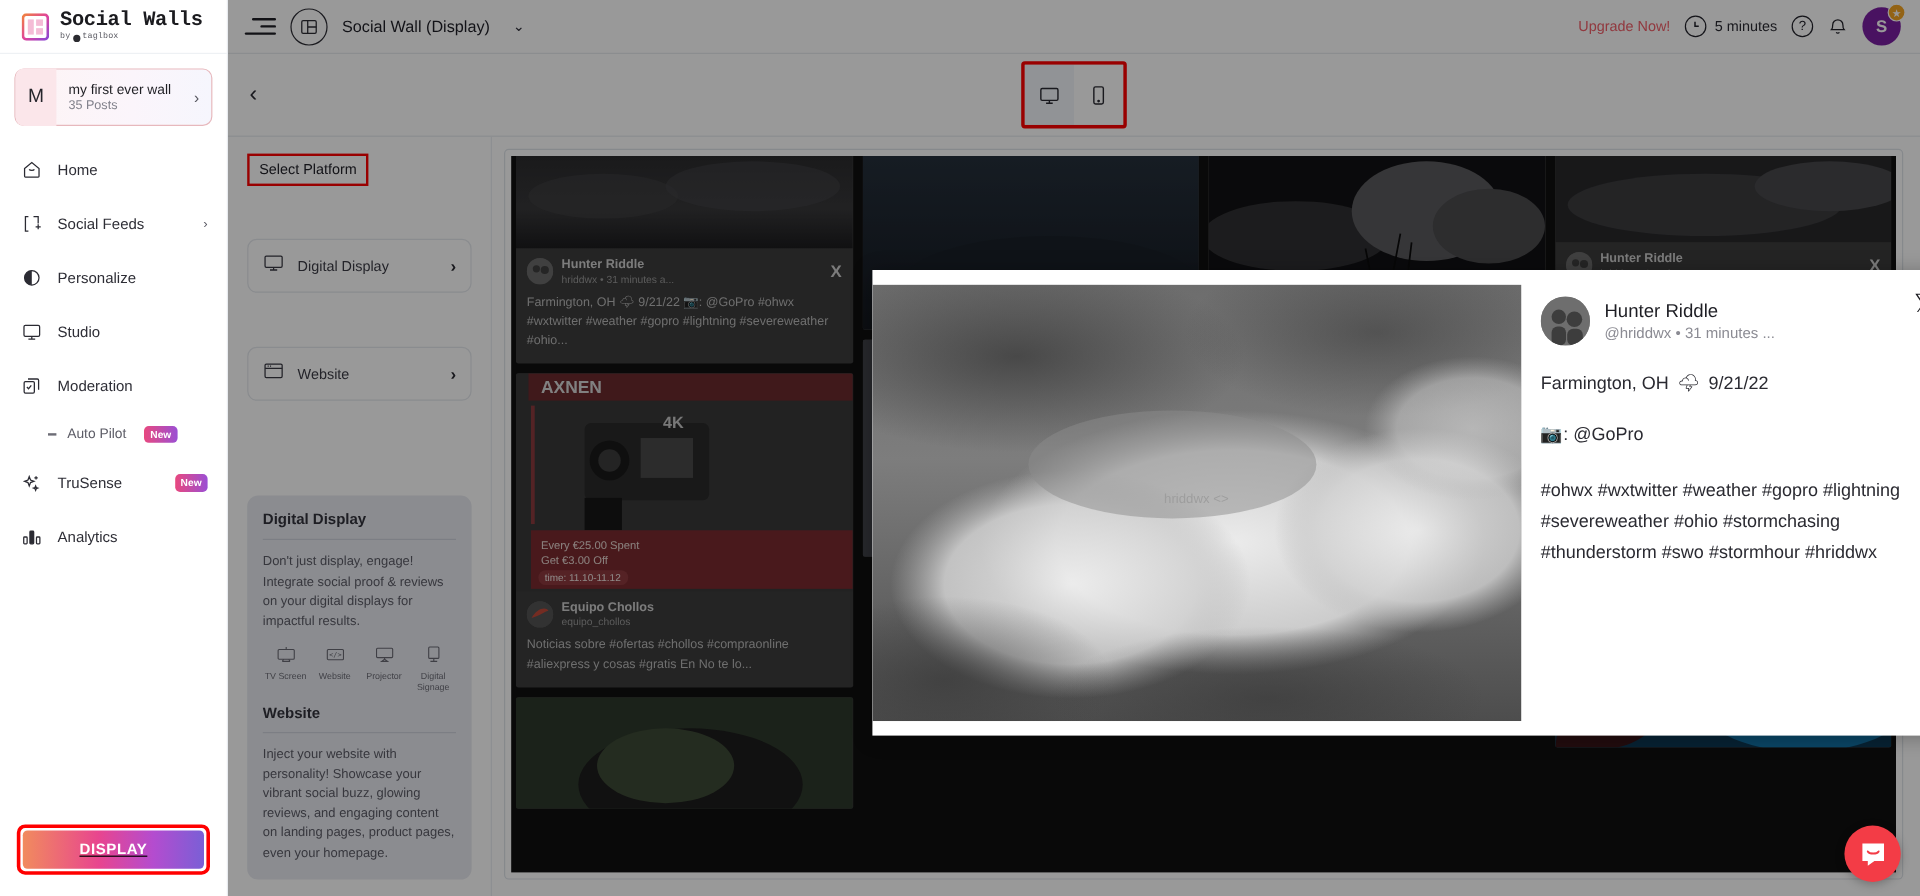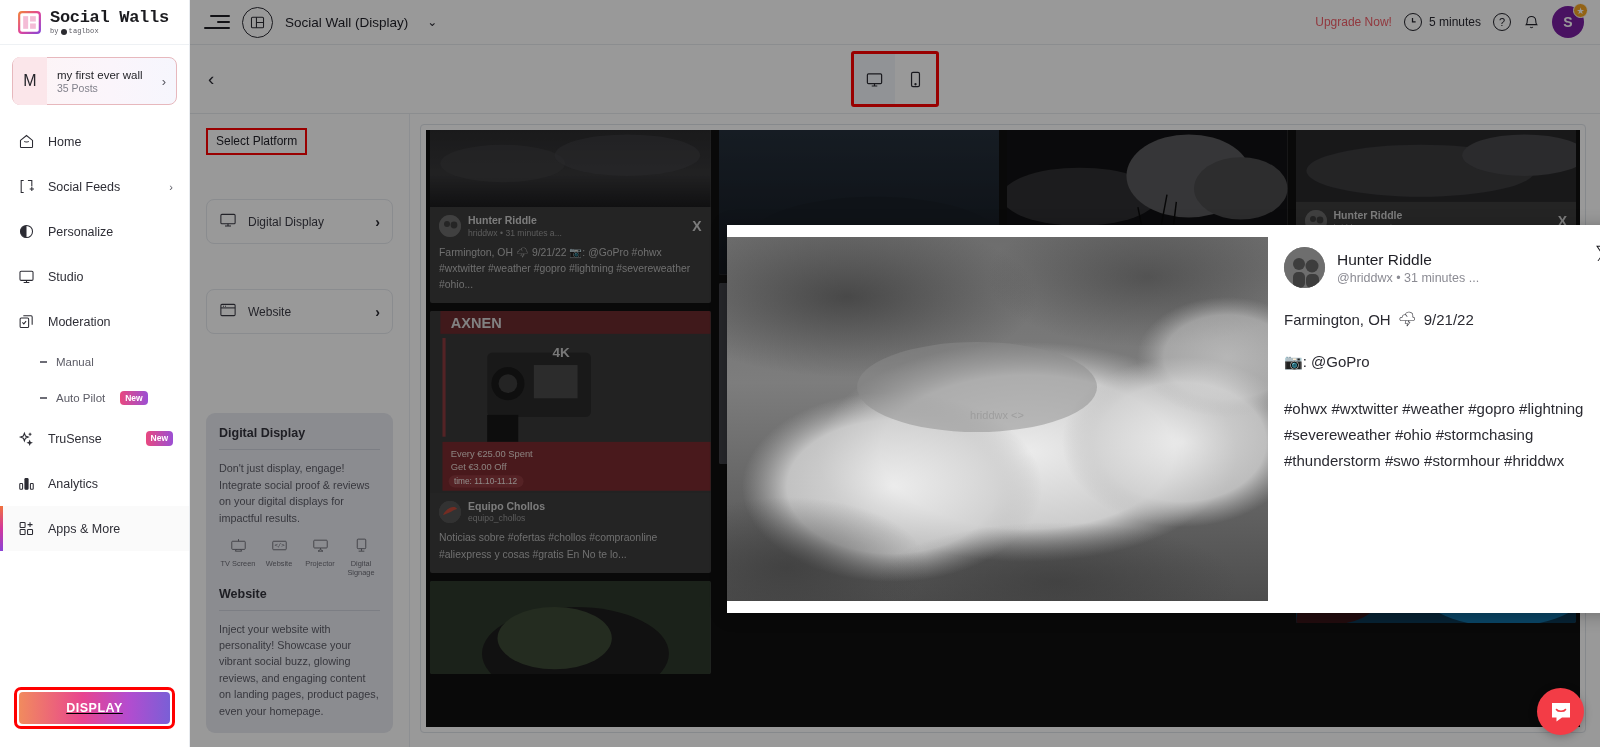--- a/index.html
+++ b/index.html
@@ -309,24 +309,20 @@
               <rect x="3" y="7" width="12" height="13.5" rx="1.5"></rect>
               <path d="M7.5 4h11a1.5 1.5 0 0 1 1.5 1.5v11"></path>
               <path d="M6.2 13.4l2 2 3.2-3.8"></path>
             </svg>
         </span>
         <span class="nav-label">Moderation</span>
       </div>
 
       <div class="sub-item">
         <span class="dash"></span>
-        <span>Manual</span>
-      </div>
-      <div class="sub-item">
-        <span class="dash"></span>
         <span>Auto Pilot</span>
         <span class="badge-new">New</span>
       </div>
 
       <div class="nav-item">
         <span class="nav-ico">
           <svg viewBox="0 0 24 24">
               <path d="M9 4.5l1.5 4 4 1.5-4 1.5L9 15.5l-1.5-4-4-1.5 4-1.5z"></path>
               <path d="M17 4v4M15 6h4"></path>
               <path d="M16.5 15.5l.7 1.8 1.8.7-1.8.7-.7 1.8-.7-1.8-1.8-.7 1.8-.7z"></path>
@@ -340,31 +336,20 @@
         <span class="nav-ico">
           <svg viewBox="0 0 24 24">
               <rect x="2.5" y="12" width="4" height="8" rx="1"></rect>
               <rect x="9.8" y="5" width="4.4" height="15" rx="1" fill="#2b2b33"></rect>
               <rect x="17.5" y="12" width="4" height="8" rx="1"></rect>
             </svg>
         </span>
         <span class="nav-label">Analytics</span>
       </div>
 
-      <div class="nav-item active">
-        <span class="nav-ico">
-          <svg viewBox="0 0 24 24">
-              <rect x="3" y="3.5" width="7" height="7" rx="1"></rect>
-              <rect x="3" y="13.5" width="7" height="7" rx="1"></rect>
-              <rect x="13.5" y="13.5" width="7" height="7" rx="1"></rect>
-              <path d="M17 3v7M13.5 6.5h7"></path>
-            </svg>
-        </span>
-        <span class="nav-label">Apps &amp; More</span>
-      </div>
     </nav>
 
     <div class="display-wrap">
       <div class="display-btn">
         <span class="display-inner">DISPLAY</span>
       </div>
     </div>
   </aside>
 
   <section class="main">

